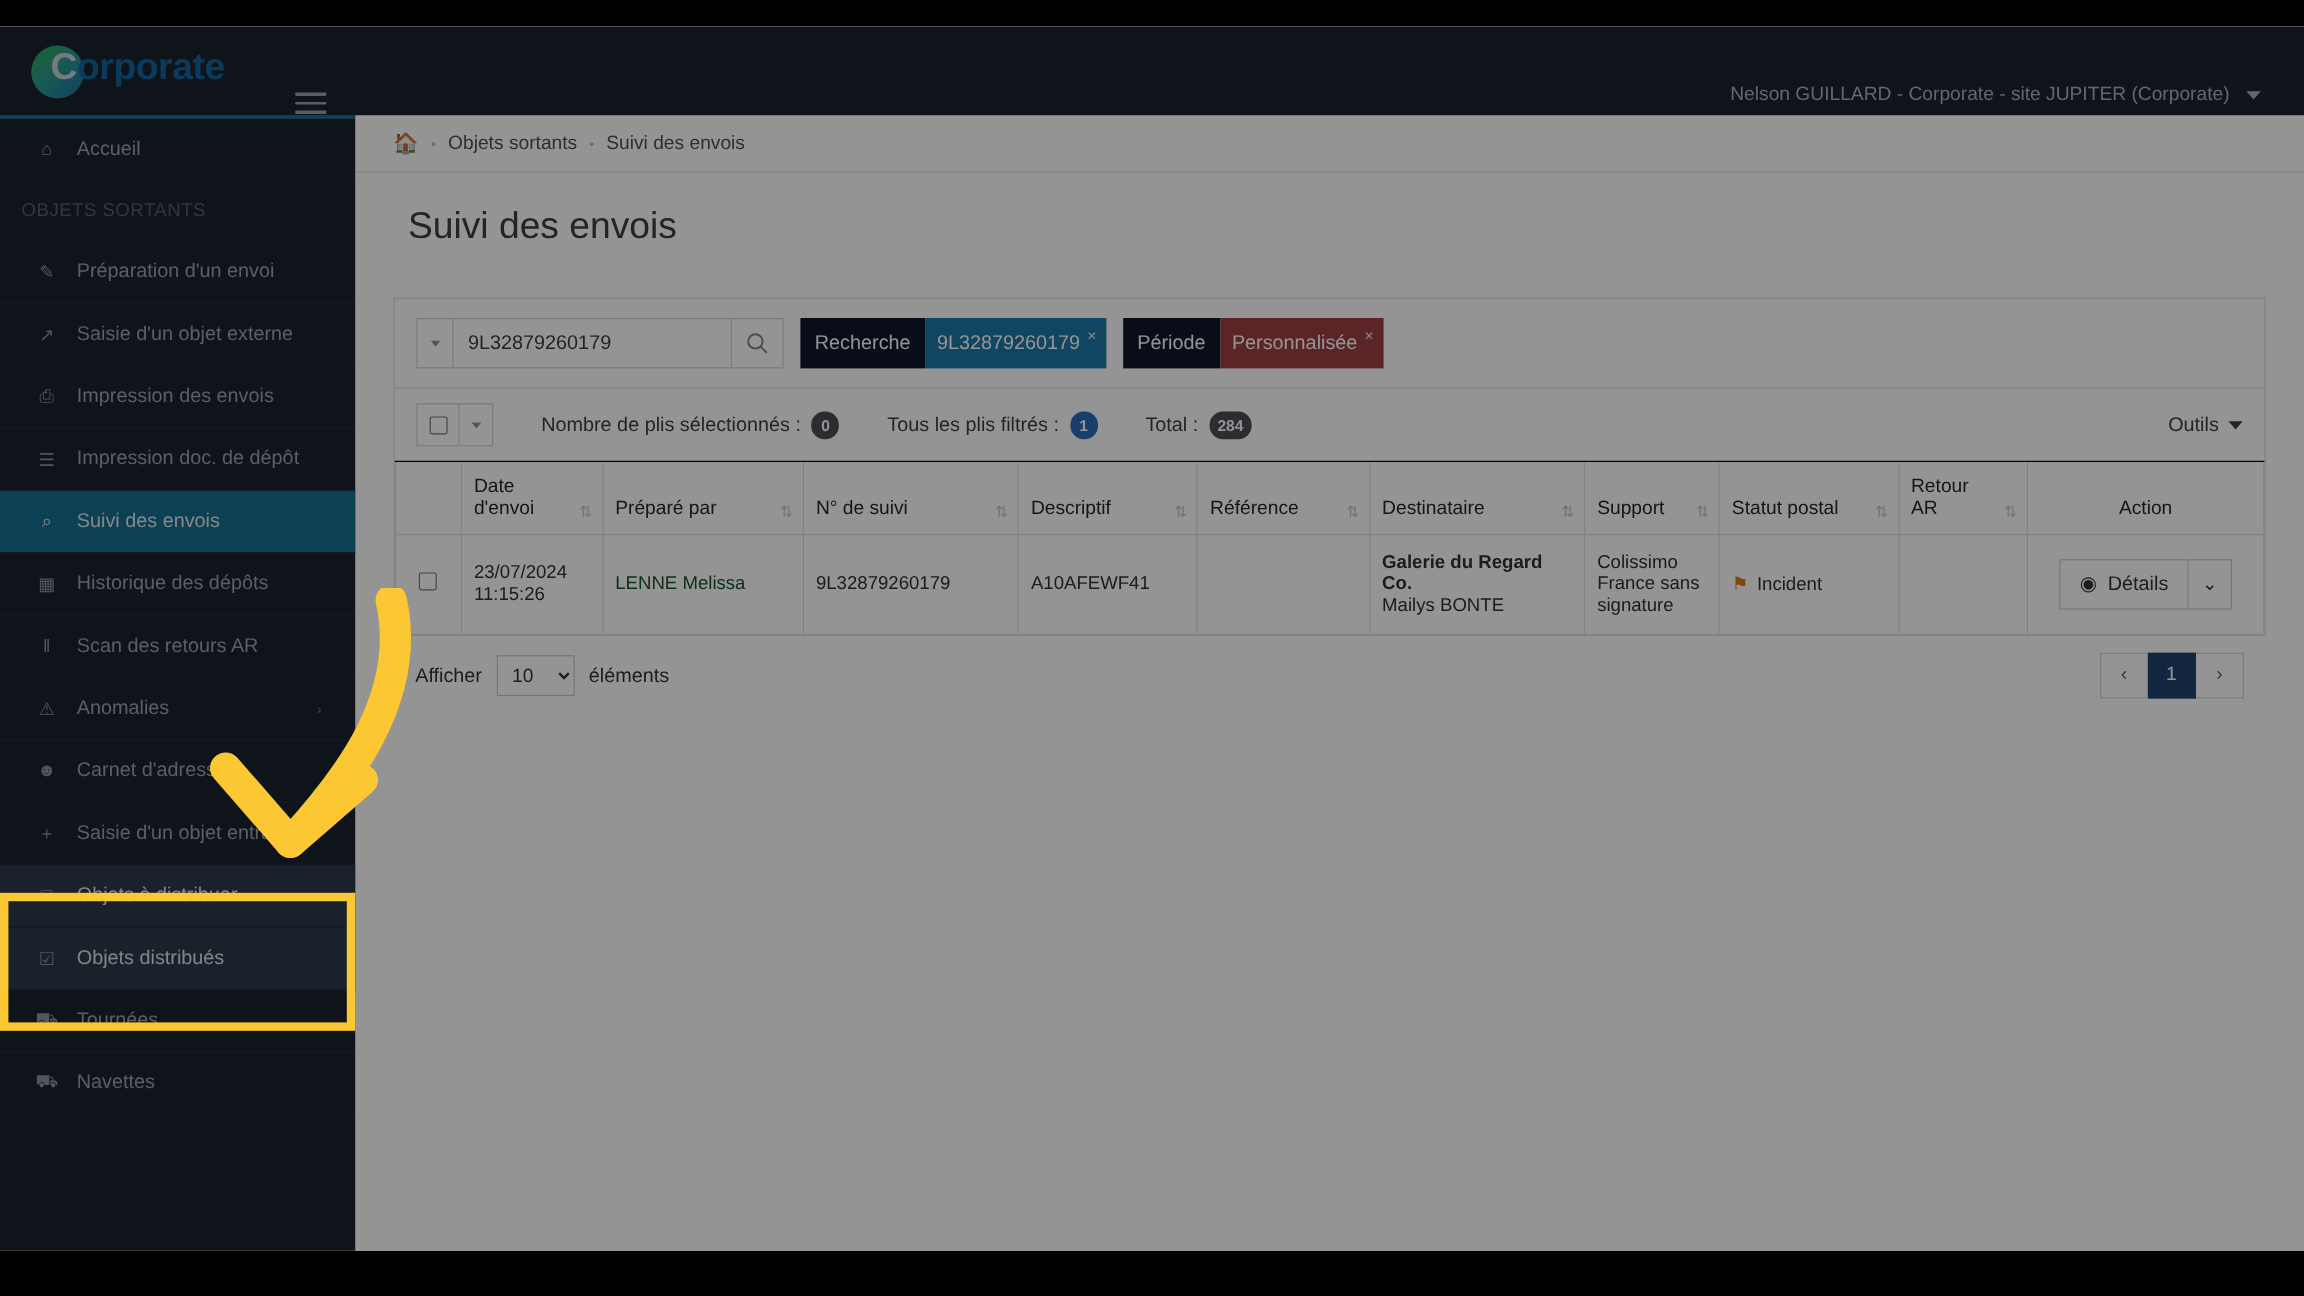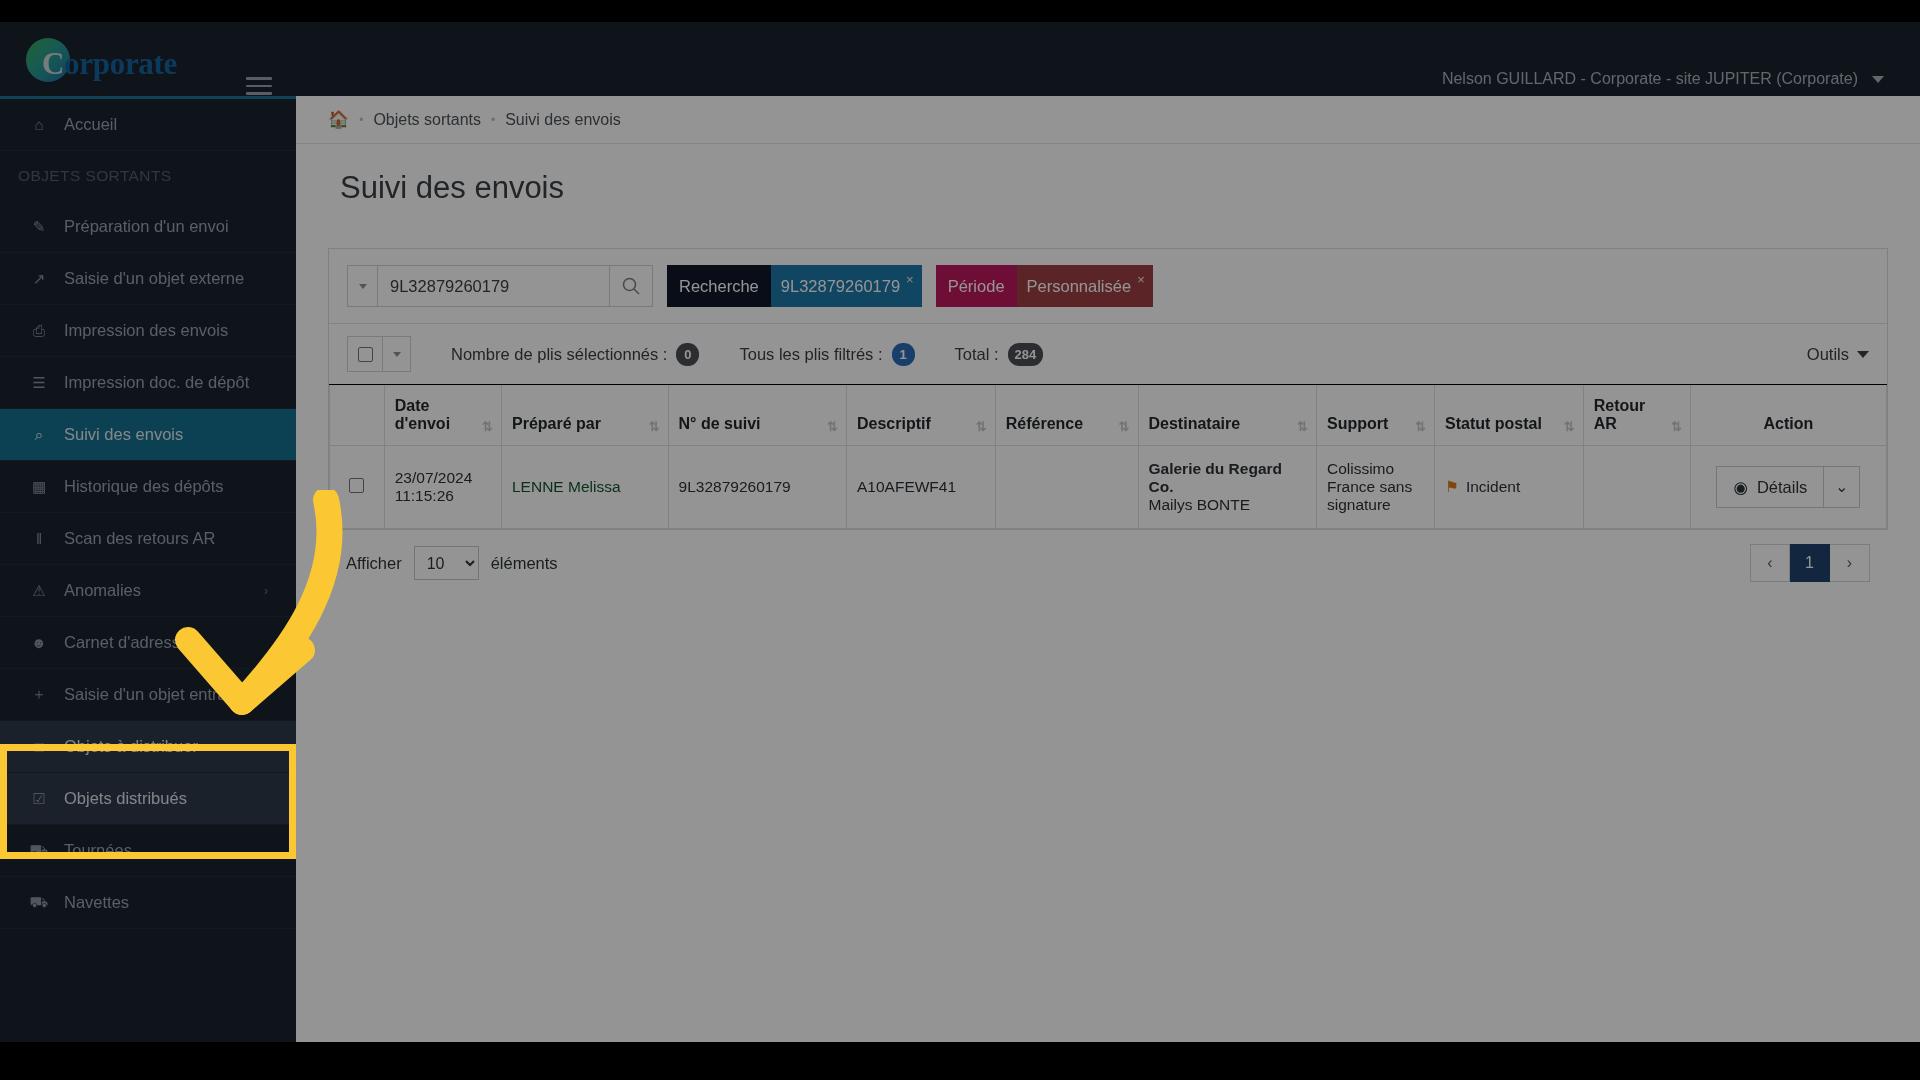--- a/index.html
+++ b/index.html
@@ -32,21 +32,21 @@
 
   
   .topbar {
     position: absolute; left: 0; top: 0;
     width: 1920px; height: 74px;
     background: #1b2430;
     z-index: 5;
   }
   .brand {
     position: absolute; left: 26px; top: 16px;
-    display: flex; align-items: flex-end; gap: 0; font-family: Liberation Serif, serif;
+    display: flex; align-items: flex-start; gap: 0;
   }
   .brand-logo {
     position: relative;
     width: 44px; height: 44px; border-radius: 50%;
     background: linear-gradient(135deg, #34a853 0%, #2a9d8f 45%, #1d6fa5 100%);
   }
   .brand-text {
     font-size: 31px; font-weight: bold;
     color: #1565a0; letter-spacing: -0.3px;
     margin-left: -28px;
@@ -163,21 +163,21 @@
     width: 44px; border: 1px solid #cfd3d6; background: #fff;
     display: flex; align-items: center; justify-content: center;
     color: #7d858c;
   }
   .tag { display: flex; align-items: stretch; height: 42px; margin-left: 14px; font-size: 16.5px; }
   .tag-k { display: flex; align-items: center; padding: 0 12px; color: #fff; }
   .tag-v { display: flex; align-items: center; padding: 0 8px 0 10px; color: #fff; gap: 6px; }
   .tag-x { font-size: 13px; align-self: flex-start; margin-top: 7px; color: #e8eaec; }
   .tag.blue .tag-k { background: #0f172a; }
   .tag.blue .tag-v { background: #1d79a8; }
-  .tag.red .tag-k { background: #be185d; }
+  .tag.red .tag-k { background: #0f172a; }
   .tag.red .tag-v { background: #9e4046; }
 
   .tools-row {
     display: flex; align-items: center;
     padding: 12px 18px;
     border-bottom: 1px solid #000000;
     font-size: 16.5px; color: #3b4146;
   }
   .chk-group { display: flex; align-items: stretch; height: 36px; }
   .chk-box {
@@ -206,21 +206,21 @@
   .badge.dark { background: #4a4f54; }
   .badge.blue { background: #2b6cb8; }
   .tools-right { margin-left: auto; display: flex; align-items: center; gap: 8px; font-size: 16.5px; color: #3b4146; }
 
   table.dt { width: 100%; border-collapse: collapse; }
   table.dt th {
     background: #fff;
     border: 1px solid #e0e0e0;
     border-top: none;
     padding: 12px 10px;
-    font-size: 16px; font-weight: bold; color: #24282c;
+    font-size: 16px; font-weight: normal; color: #24282c;
     text-align: left;
     vertical-align: bottom;
   }
   table.dt th .th-in { display: flex; align-items: flex-end; justify-content: space-between; gap: 8px; }
   table.dt th.ctr .th-in { justify-content: center; }
   .sorticon { color: #c3c8cc; font-size: 13px; line-height: 1; letter-spacing: -2px; white-space: nowrap; }
   table.dt td {
     border: 1px solid #e0e0e0;
     padding: 14px 10px;
     font-size: 15.5px; color: #2d3237;

